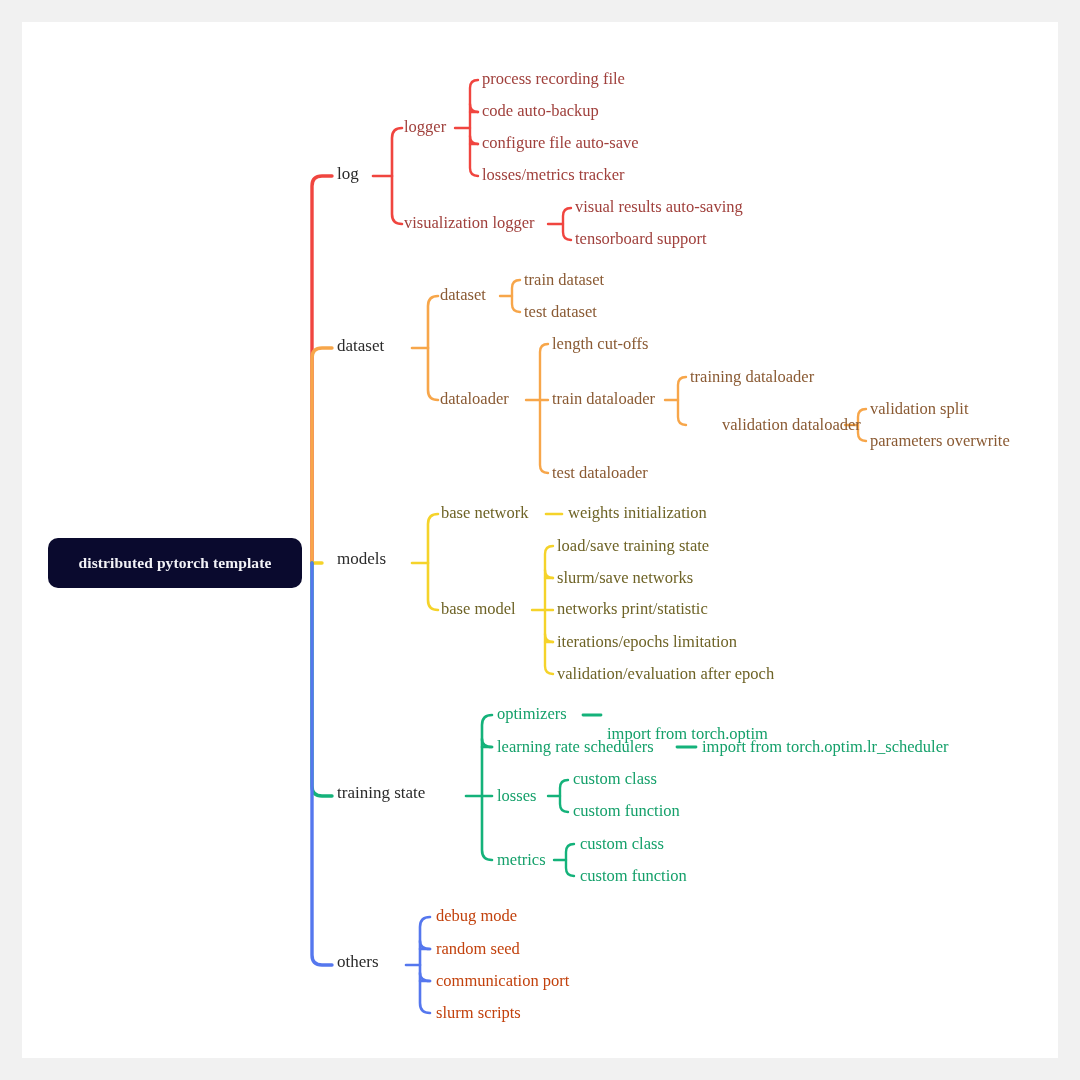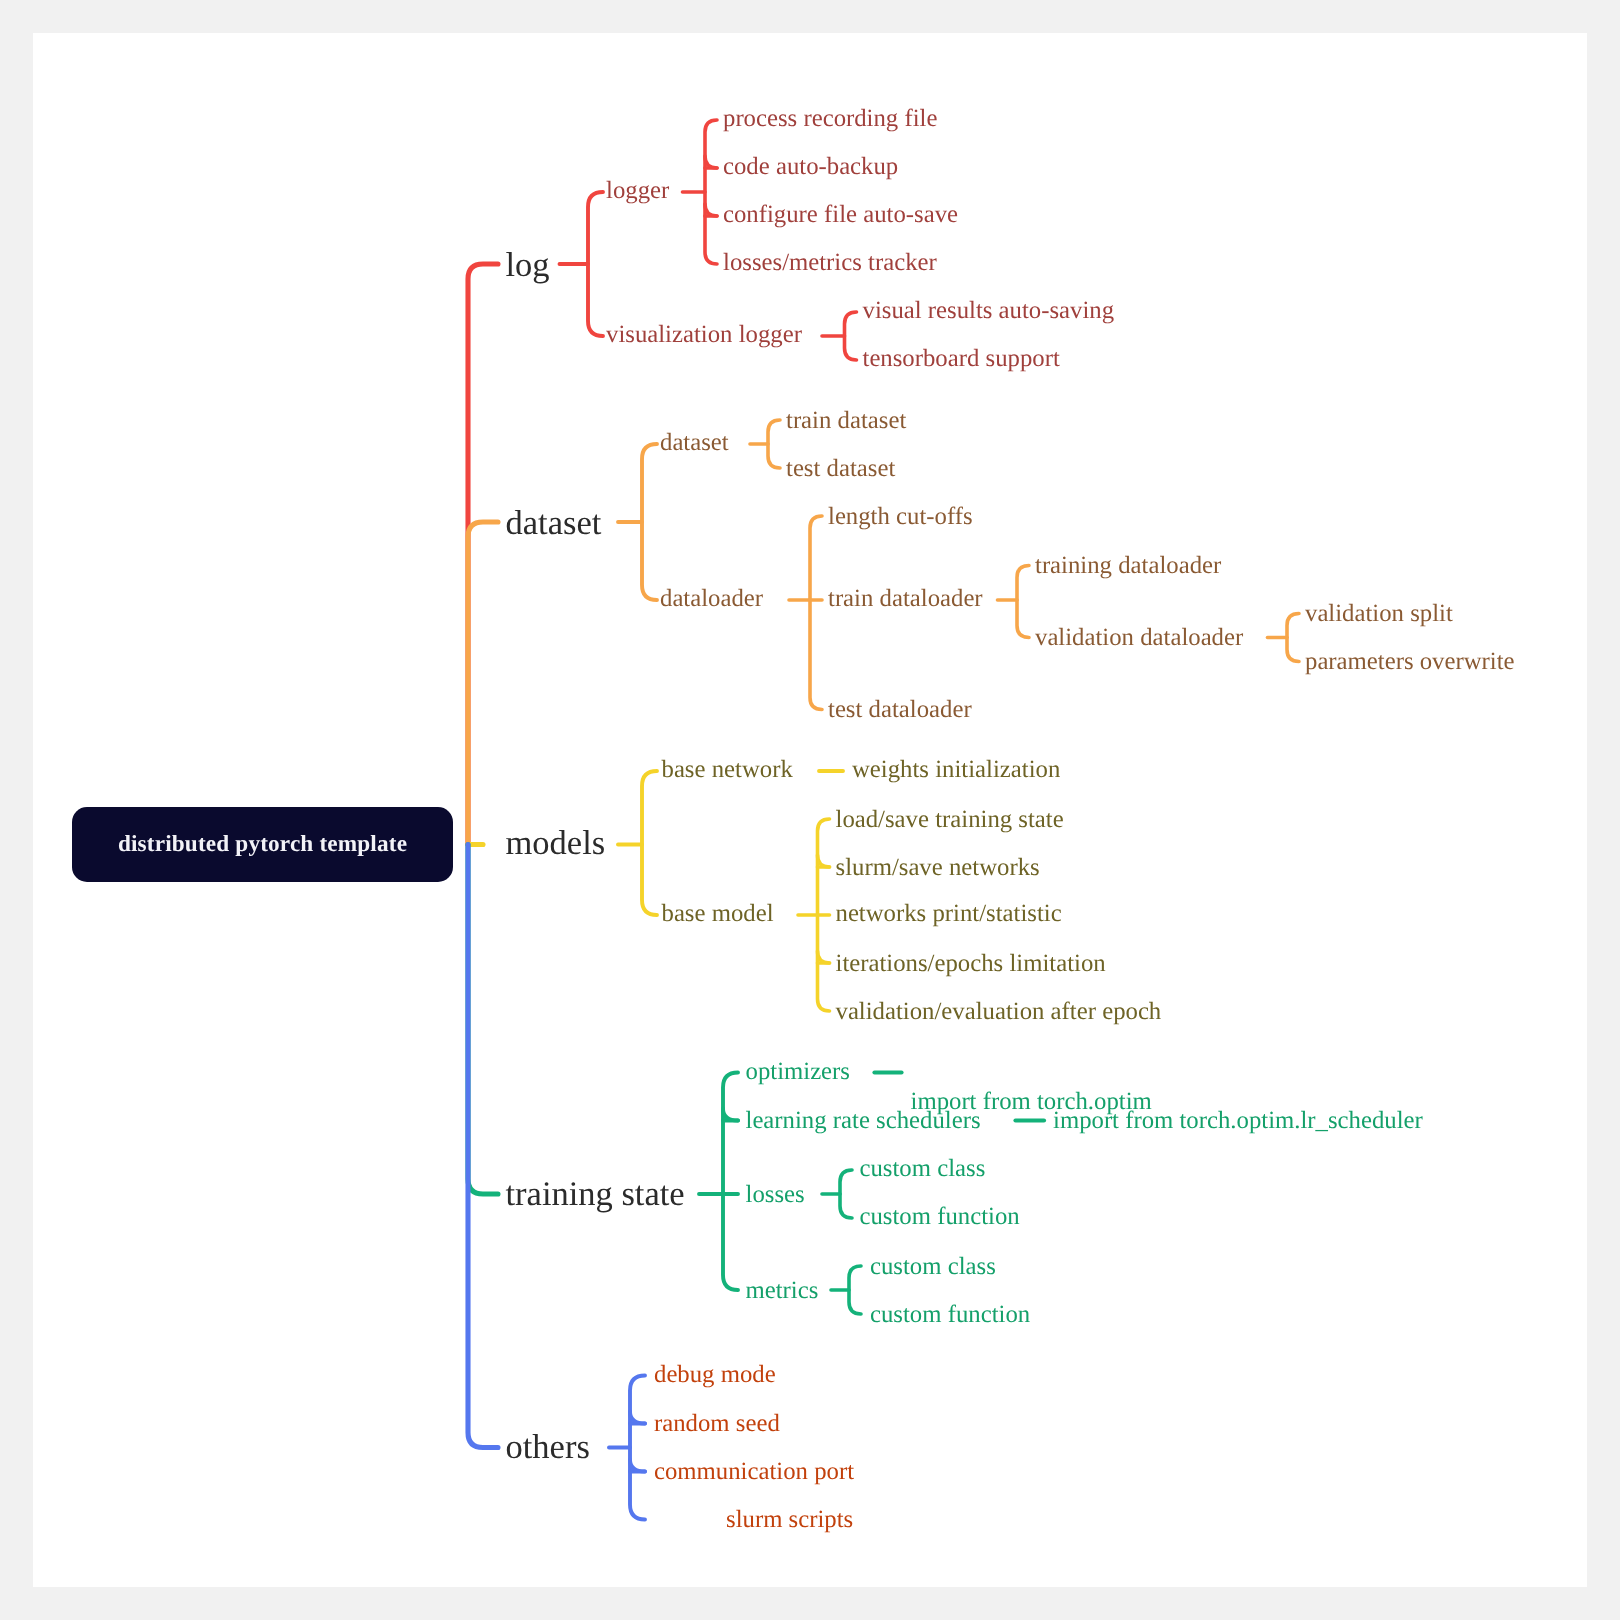--- a/index.html
+++ b/index.html
@@ -55,21 +55,21 @@
     align-items: center;
     justify-content: center;
     color: #f2f2f7;
     font-size: 15.5px;
     font-weight: bold;
     letter-spacing: 0.1px;
     white-space: nowrap;
   }
   
   .lvl1 {
-    font-size: 23px;
+    font-size: 17px;
     color: #2b2b2b;
   }
   
   .lvl2, .lvl3, .lvl4 {
     font-size: 16.5px;
   }
   .c-red   { color: #a0403c; }
   .c-org   { color: #8a5a33; }
   .c-yel   { color: #6e6326; text-align: right; }
   .c-grn   { color: #14a06a; }
@@ -170,21 +170,21 @@
   <div class="node-label lvl3 c-red" style="left:575px; top:231px;">tensorboard support</div>
 
   <div class="node-label lvl1" style="left:337px; top:337px;">dataset</div>
   <div class="node-label lvl2 c-org" style="left:440px; top:287px;">dataset</div>
   <div class="node-label lvl3 c-org" style="left:524px; top:272px;">train dataset</div>
   <div class="node-label lvl3 c-org" style="left:524px; top:304px;text-align:center;">test dataset</div>
   <div class="node-label lvl2 c-org" style="left:440px; top:391px;text-align:center;">dataloader</div>
   <div class="node-label lvl3 c-org" style="left:552px; top:336px;">length cut-offs</div>
   <div class="node-label lvl3 c-org" style="left:552px; top:391px;">train dataloader</div>
   <div class="node-label lvl4 c-org" style="left:690px; top:369px;">training dataloader</div>
-  <div class="node-label lvl4 c-org" style="left:690px; top:417px;text-align:center;">validation dataloader</div>
+  <div class="node-label lvl4 c-org" style="left:722px; top:417px;text-align:center;">validation dataloader</div>
   <div class="node-label lvl4 c-org" style="left:870px; top:401px;">validation split</div>
   <div class="node-label lvl4 c-org" style="left:870px; top:433px;">parameters overwrite</div>
   <div class="node-label lvl3 c-org" style="left:552px; top:465px;">test dataloader</div>
 
   <div class="node-label lvl1" style="left:337px; top:550px;">models</div>
   <div class="node-label lvl2 c-yel" style="left:441px; top:505px;">base network</div>
   <div class="node-label lvl3 c-yel" style="left:568px; top:505px;">weights initialization</div>
   <div class="node-label lvl2 c-yel" style="left:441px; top:601px;">base model</div>
   <div class="node-label lvl3 c-yel" style="left:557px; top:538px;">load/save training state</div>
   <div class="node-label lvl3 c-yel" style="left:557px; top:570px;">slurm/save networks</div>
@@ -201,14 +201,14 @@
   <div class="node-label lvl3 c-grn" style="left:573px; top:771px;">custom class</div>
   <div class="node-label lvl3 c-grn" style="left:573px; top:803px;">custom function</div>
   <div class="node-label lvl2 c-grn" style="left:497px; top:852px;">metrics</div>
   <div class="node-label lvl3 c-grn" style="left:580px; top:836px;">custom class</div>
   <div class="node-label lvl3 c-grn" style="left:580px; top:868px;">custom function</div>
 
   <div class="node-label lvl1" style="left:337px; top:953px;">others</div>
   <div class="node-label lvl2 c-blu" style="left:436px; top:908px;">debug mode</div>
   <div class="node-label lvl2 c-blu" style="left:436px; top:941px;">random seed</div>
   <div class="node-label lvl2 c-blu" style="left:436px; top:973px;">communication port</div>
-  <div class="node-label lvl2 c-blu" style="left:436px; top:1005px;margin-left:48px;">slurm scripts</div>
+  <div class="node-label lvl2 c-blu" style="left:436px; top:1005px;">slurm scripts</div>
 </div>
 
 </body></html>

